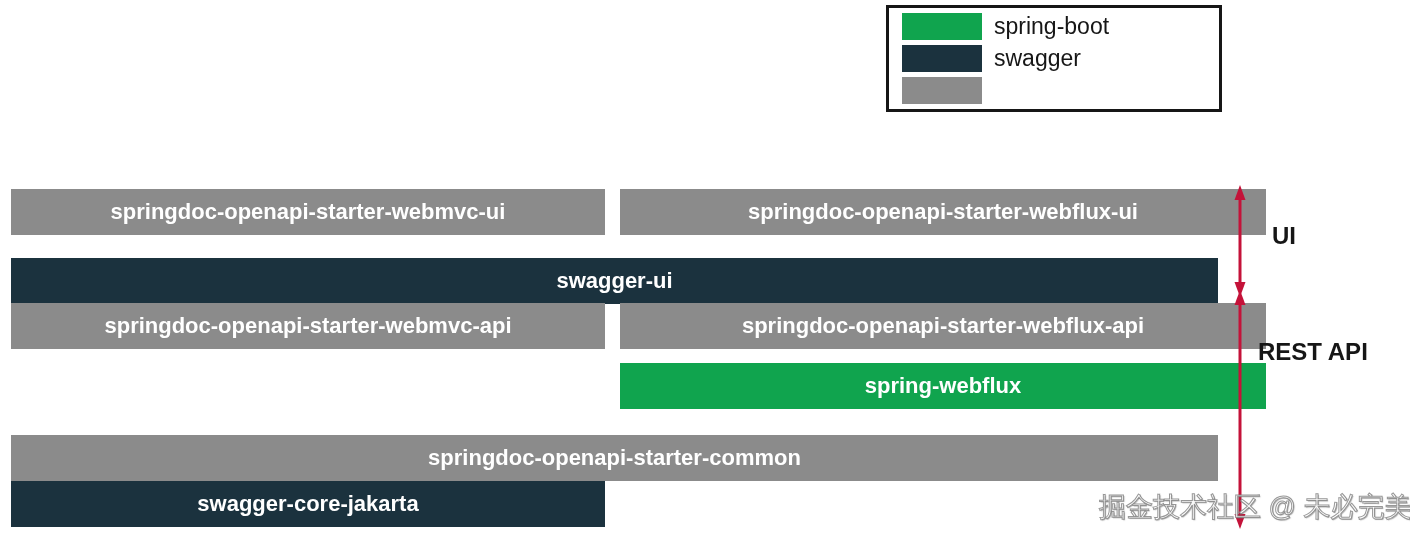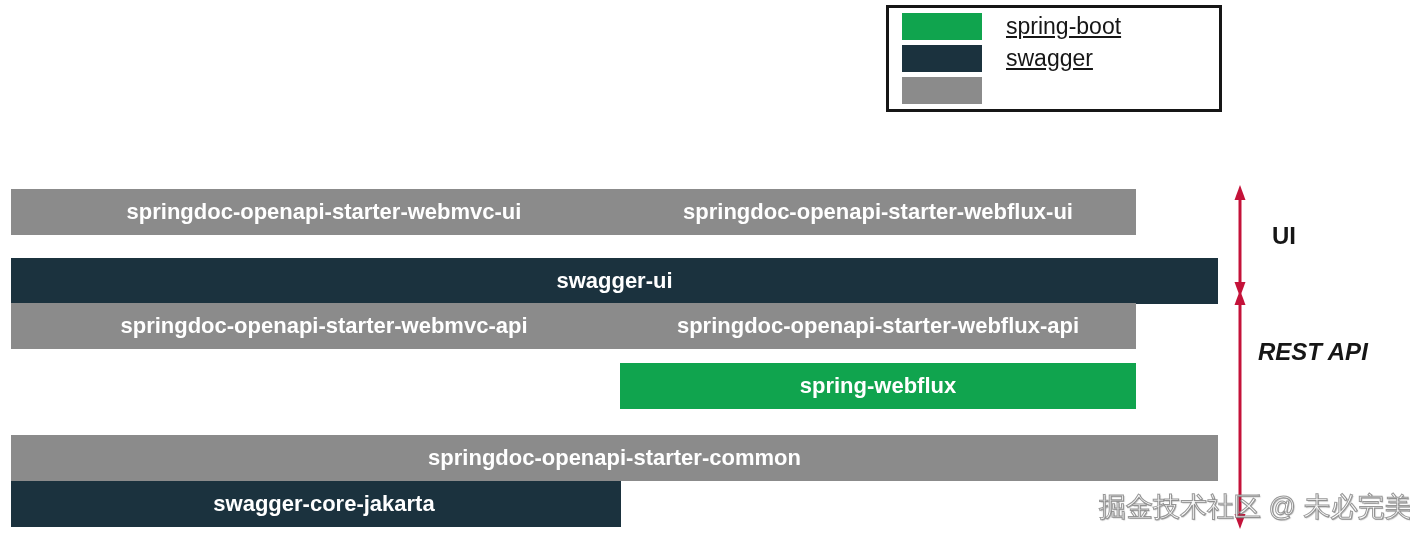--- a/index.html
+++ b/index.html
@@ -25,48 +25,48 @@
     border:3px solid var(--text-dark);
     background:#fff;
     display:flex;flex-direction:column;justify-content:space-evenly;
     padding:0;
   }
   .legend-row{display:flex;align-items:center;height:28px;}
   .legend-swatch{
     display:inline-block;width:80px;height:27px;margin-left:13px;flex:0 0 auto;
   }
   .legend-label{
-    margin-left:24px;font-size:23px;color:var(--text-dark);white-space:nowrap;text-decoration:underline;
+    margin-left:12px;font-size:23px;color:var(--text-dark);white-space:nowrap;
   }
   
   .bar{
     position:absolute;height:46px;line-height:46px;
     text-align:center;font-weight:bold;font-size:22px;
     color:var(--bar-text);white-space:nowrap;
   }
-  .col-left{left:11px;width:594px;padding-left:16px;}
-  .col-right{left:620px;width:516px;}
+  .col-left{left:11px;width:594px;}
+  .col-right{left:620px;width:646px;}
   .col-full{left:11px;width:1207px;margin-top:12px;}
   .row1{top:189px;}
   .row2{top:246px;}
   .row3{top:303px;}
   .row4{top:363px;}
   .row5{top:423px;}
   .row6{top:481px;}
   .fill-gray{background:var(--gray);}
   .fill-green{background:var(--green);}
   .fill-dark{background:var(--swagger-dark);}
   
   .arrows{position:absolute;left:1222px;top:180px;width:40px;height:358px;}
   .section-label{
     position:absolute;font-weight:bold;font-size:24px;color:var(--text-dark);
     white-space:nowrap;
   }
   .label-ui{left:1272px;top:222px;}
-  .label-rest{left:1258px;top:338px;font-style:italic;}
+  .label-rest{left:1258px;top:338px;}
   
   .watermark{
     position:absolute;left:1099px;top:489px;
     font-size:27px;font-weight:normal;white-space:nowrap;
     color:rgba(255,255,255,0.92);
     -webkit-text-stroke:1px rgba(125,125,125,0.8);
     text-shadow:1px 1px 1px rgba(110,110,110,0.55);
   }
 </style>
 </head>

